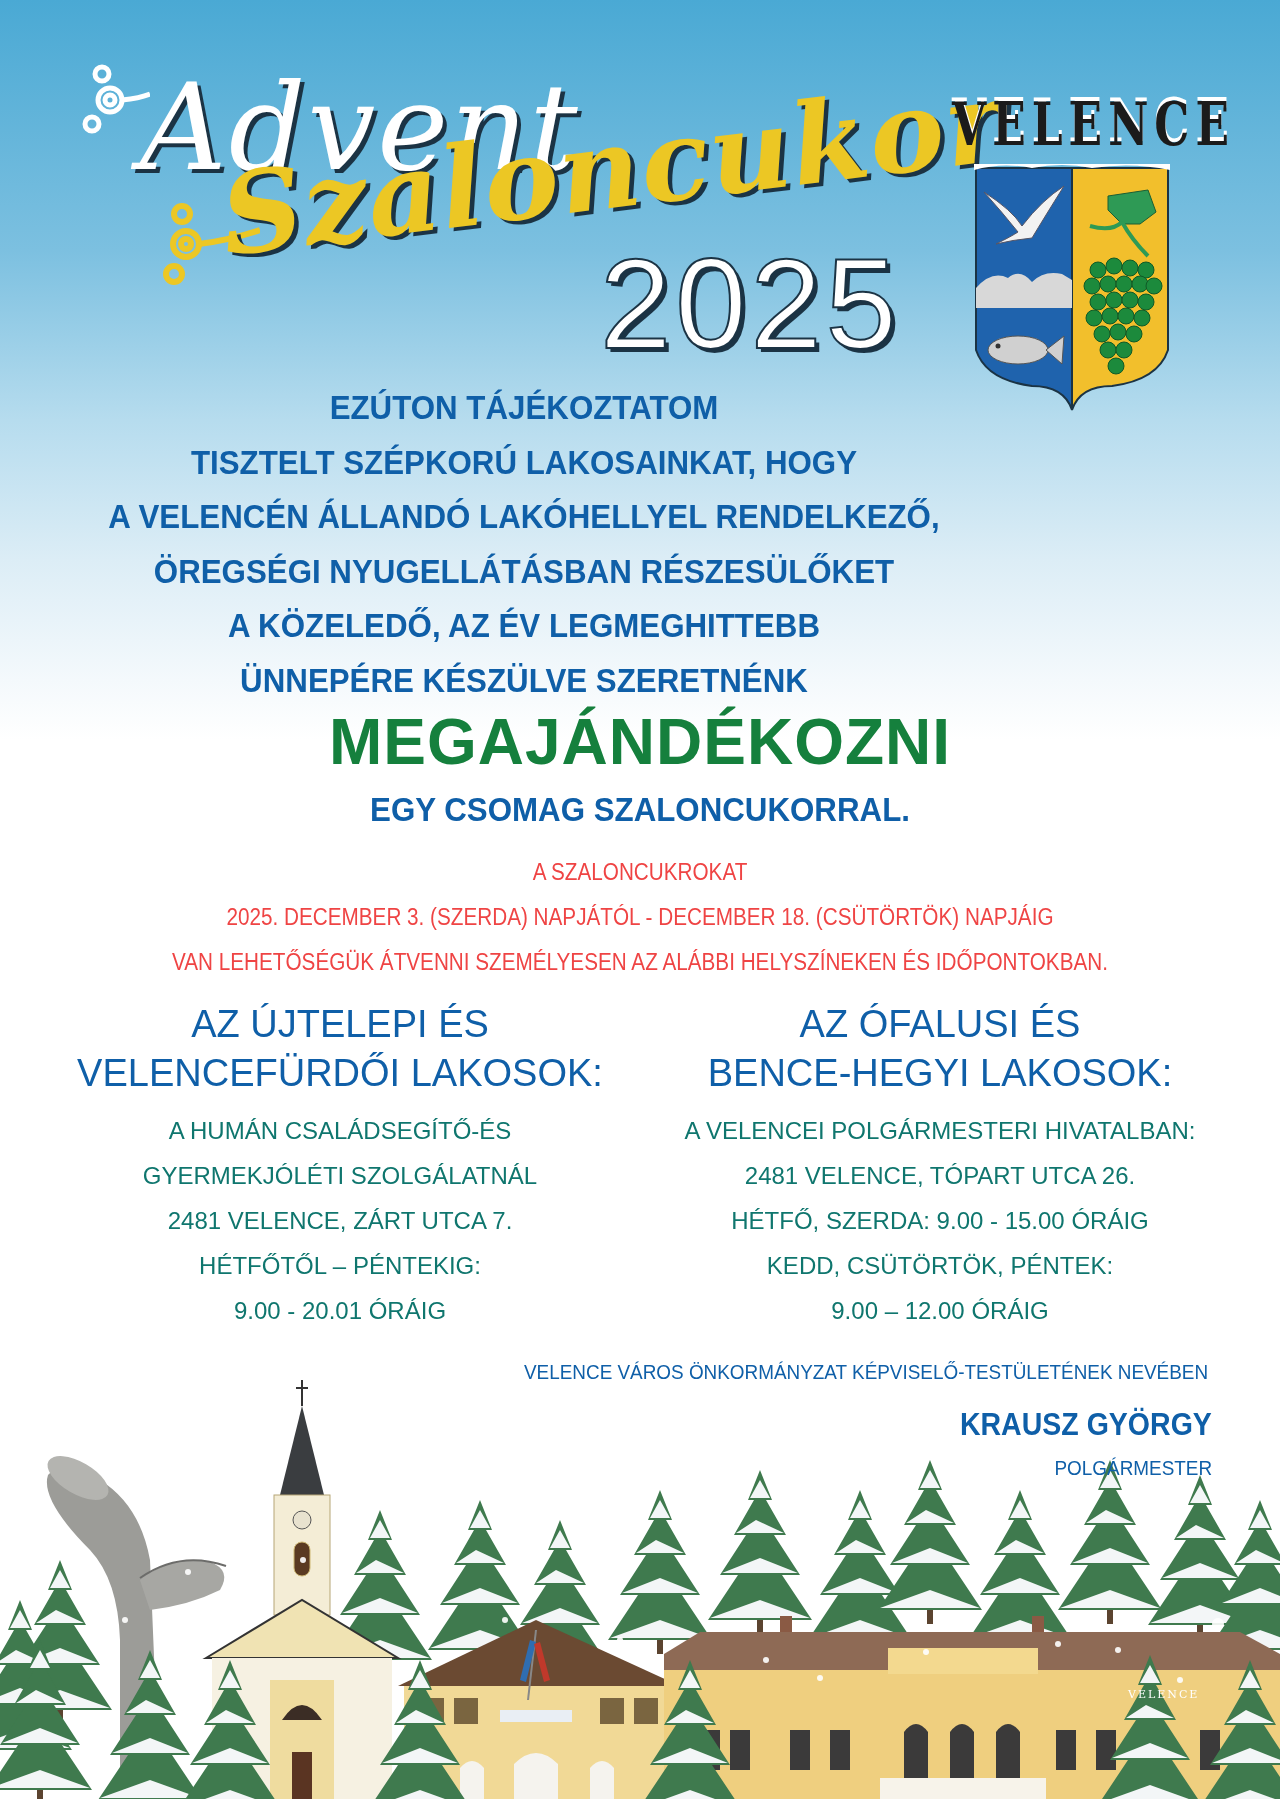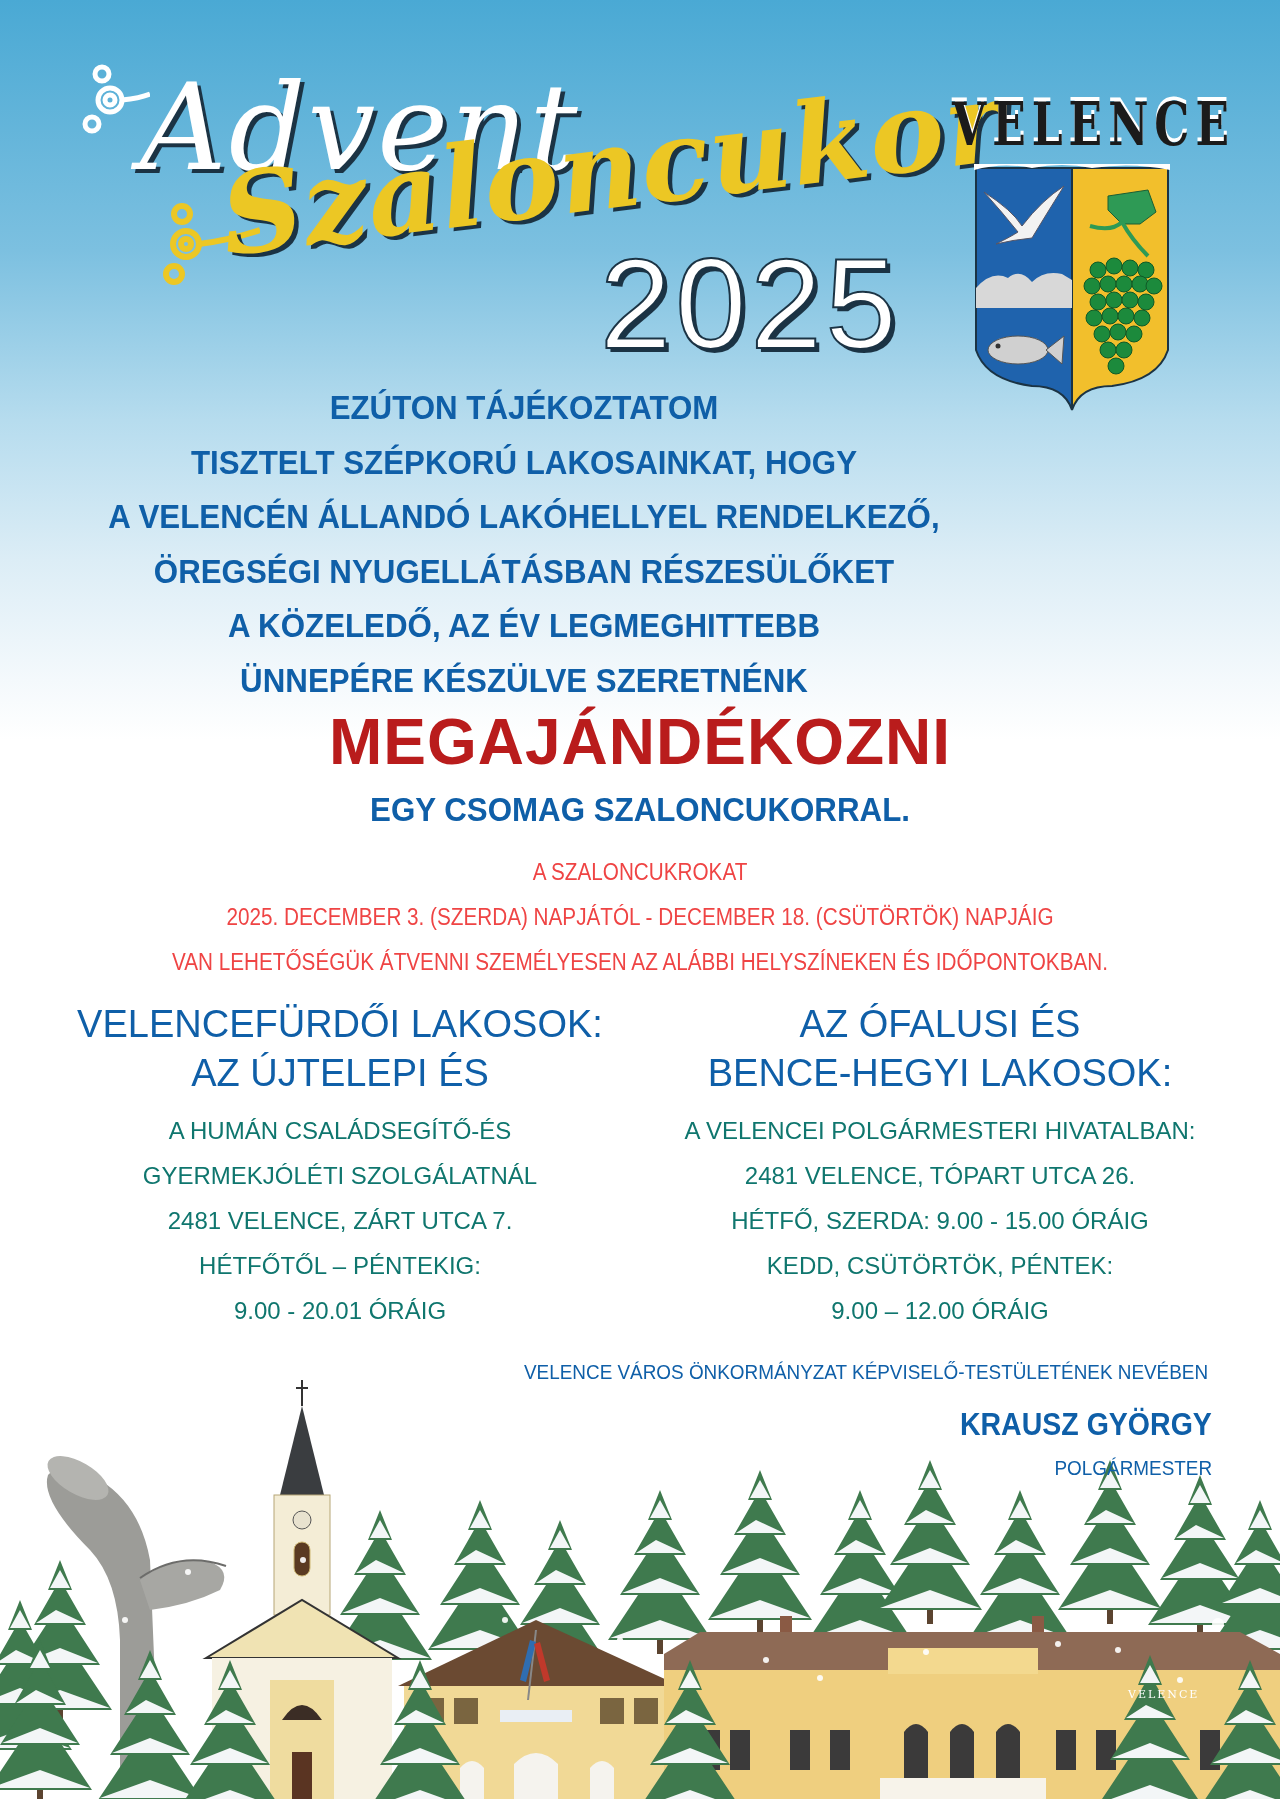--- a/index.html
+++ b/index.html
@@ -45,21 +45,21 @@
     .crest svg { position: absolute; left: 20px; top: 70px; }
 
     
     .intro { position: absolute; left: 0; top: 380px; width: 1048px; text-align: center; }
     .intro-line {
       display: block; color: #0f5fa8; font-weight: bold; font-size: 34px;
       line-height: 54.5px; letter-spacing: 0px; transform: scaleX(0.92);
     }
     .highlight {
       position: absolute; left: 0; top: 705px; width: 1280px; text-align: center;
-      color: #b91c1c; font-weight: bold; font-size: 64px; letter-spacing: 1px;
+      color: #15803d; font-weight: bold; font-size: 64px; letter-spacing: 1px;
     }
     .intro-end {
       position: absolute; left: 0; top: 790px; width: 1280px; text-align: center;
       color: #0f5fa8; font-weight: bold; font-size: 34px; transform: scaleX(0.92);
     }
 
     .pickup { position: absolute; left: 0; top: 850px; width: 1280px; text-align: center; color: #ef4444; }
     .pickup-line { display: block; font-size: 23px; line-height: 45px; transform: scaleX(0.9); }
 
     
@@ -175,22 +175,22 @@
 
   <div class="pickup">
     <span class="pickup-line">A SZALONCUKROKAT</span>
     <span class="pickup-line">2025. DECEMBER 3. (SZERDA) NAPJÁTÓL - DECEMBER 18. (CSÜTÖRTÖK) NAPJÁIG</span>
     <span class="pickup-line">VAN LEHETŐSÉGÜK ÁTVENNI SZEMÉLYESEN AZ ALÁBBI HELYSZÍNEKEN ÉS IDŐPONTOKBAN.</span>
   </div>
 
   <div class="columns">
     <div class="col">
       <div class="col-head-wrap">
+        <span class="col-head">AZ ÚJTELEPI ÉS</span>
         <span class="col-head">VELENCEFÜRDŐI LAKOSOK:</span>
-        <span class="col-head">AZ ÚJTELEPI ÉS</span>
       </div>
       <span class="col-line">A HUMÁN CSALÁDSEGÍTŐ-ÉS</span>
       <span class="col-line">GYERMEKJÓLÉTI SZOLGÁLATNÁL</span>
       <span class="col-line">2481 VELENCE, ZÁRT UTCA 7.</span>
       <span class="col-line">HÉTFŐTŐL – PÉNTEKIG:</span>
       <span class="col-line">9.00 - 20.01 ÓRÁIG</span>
     </div>
     <div class="col">
       <div class="col-head-wrap">
         <span class="col-head">AZ ÓFALUSI ÉS</span>

